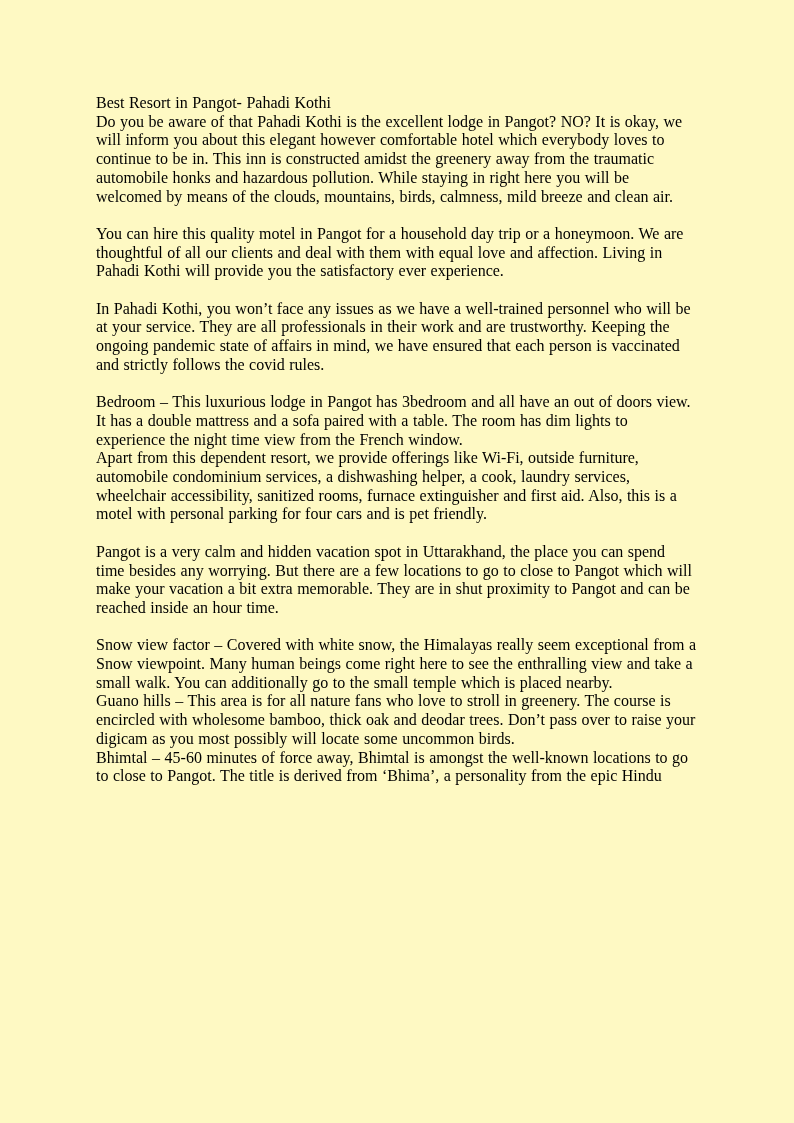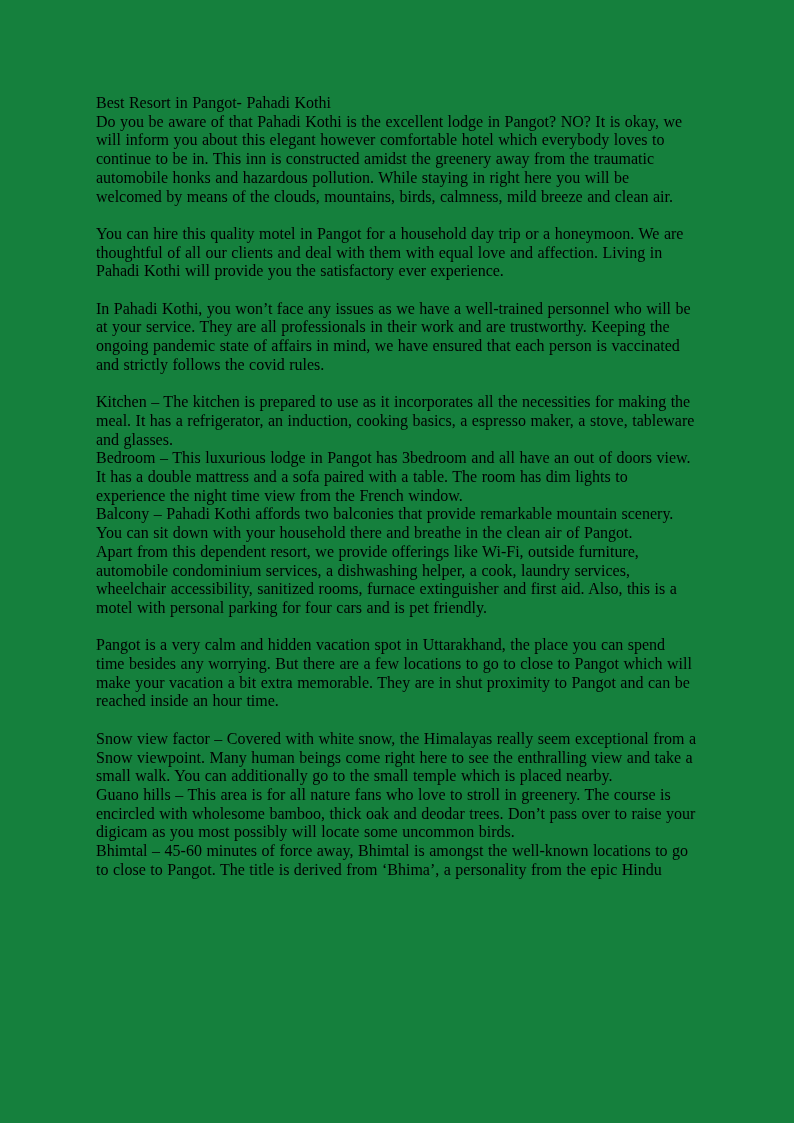--- a/index.html
+++ b/index.html
@@ -4,21 +4,21 @@
 <style>
   html, body {
     margin: 0;
     padding: 0;
     background: #ffffff;
   }
   .page {
     position: relative;
     width: 794px;
     height: 1123px;
-    background: #15803d;
+    background: #fef9c3;
     box-sizing: border-box;
     padding: 94px 96px 0 96px;
     overflow: hidden;
     font-family: "Liberation Serif", "DejaVu Serif", serif;
     color: #000000;
   }
   .doc p {
     margin: 0;
     font-size: 16px;
     line-height: 18.7px;
@@ -34,23 +34,21 @@
 
 <div class="page">
   <div class="doc">
     <p>Best Resort in Pangot- Pahadi Kothi</p>
     <p>Do you be aware of that Pahadi Kothi is the excellent lodge in Pangot? NO? It is okay, we will inform you about this elegant however comfortable hotel which everybody loves to continue to be in. This inn is constructed amidst the greenery away from the traumatic automobile honks and hazardous pollution. While staying in right here you will be welcomed by means of the clouds, mountains, birds, calmness, mild breeze and clean air.</p>
     <p class="blank"></p>
     <p>You can hire this quality motel in Pangot for a household day trip or a honeymoon. We are thoughtful of all our clients and deal with them with equal love and affection. Living in Pahadi Kothi will provide you the satisfactory ever experience.</p>
     <p class="blank"></p>
     <p>In Pahadi Kothi, you won’t face any issues as we have a well-trained personnel who will be at your service. They are all professionals in their work and are trustworthy. Keeping the ongoing pandemic state of affairs in mind, we have ensured that each person is vaccinated and strictly follows the covid rules.</p>
     <p class="blank"></p>
-    <p>Kitchen – The kitchen is prepared to use as it incorporates all the necessities for making the meal. It has a refrigerator, an induction, cooking basics, a espresso maker, a stove, tableware and glasses.</p>
     <p>Bedroom – This luxurious lodge in Pangot has 3bedroom and all have an out of doors view. It has a double mattress and a sofa paired with a table. The room has dim lights to experience the night time view from the French window.</p>
-    <p>Balcony – Pahadi Kothi affords two balconies that provide remarkable mountain scenery. You can sit down with your household there and breathe in the clean air of Pangot.</p>
     <p>Apart from this dependent resort, we provide offerings like Wi-Fi, outside furniture, automobile condominium services, a dishwashing helper, a cook, laundry services, wheelchair accessibility, sanitized rooms, furnace extinguisher and first aid. Also, this is a motel with personal parking for four cars and is pet friendly.</p>
     <p class="blank"></p>
     <p>Pangot is a very calm and hidden vacation spot in Uttarakhand, the place you can spend time besides any worrying. But there are a few locations to go to close to Pangot which will make your vacation a bit extra memorable. They are in shut proximity to Pangot and can be reached inside an hour time.</p>
     <p class="blank"></p>
     <p>Snow view factor – Covered with white snow, the Himalayas really seem exceptional from a Snow viewpoint. Many human beings come right here to see the enthralling view and take a small walk. You can additionally go to the small temple which is placed nearby.</p>
     <p>Guano hills – This area is for all nature fans who love to stroll in greenery. The course is encircled with wholesome bamboo, thick oak and deodar trees. Don’t pass over to raise your digicam as you most possibly will locate some uncommon birds.</p>
     <p>Bhimtal – 45-60 minutes of force away, Bhimtal is amongst the well-known locations to go to close to Pangot. The title is derived from ‘Bhima’, a personality from the epic Hindu</p>
   </div>
 </div>
 

